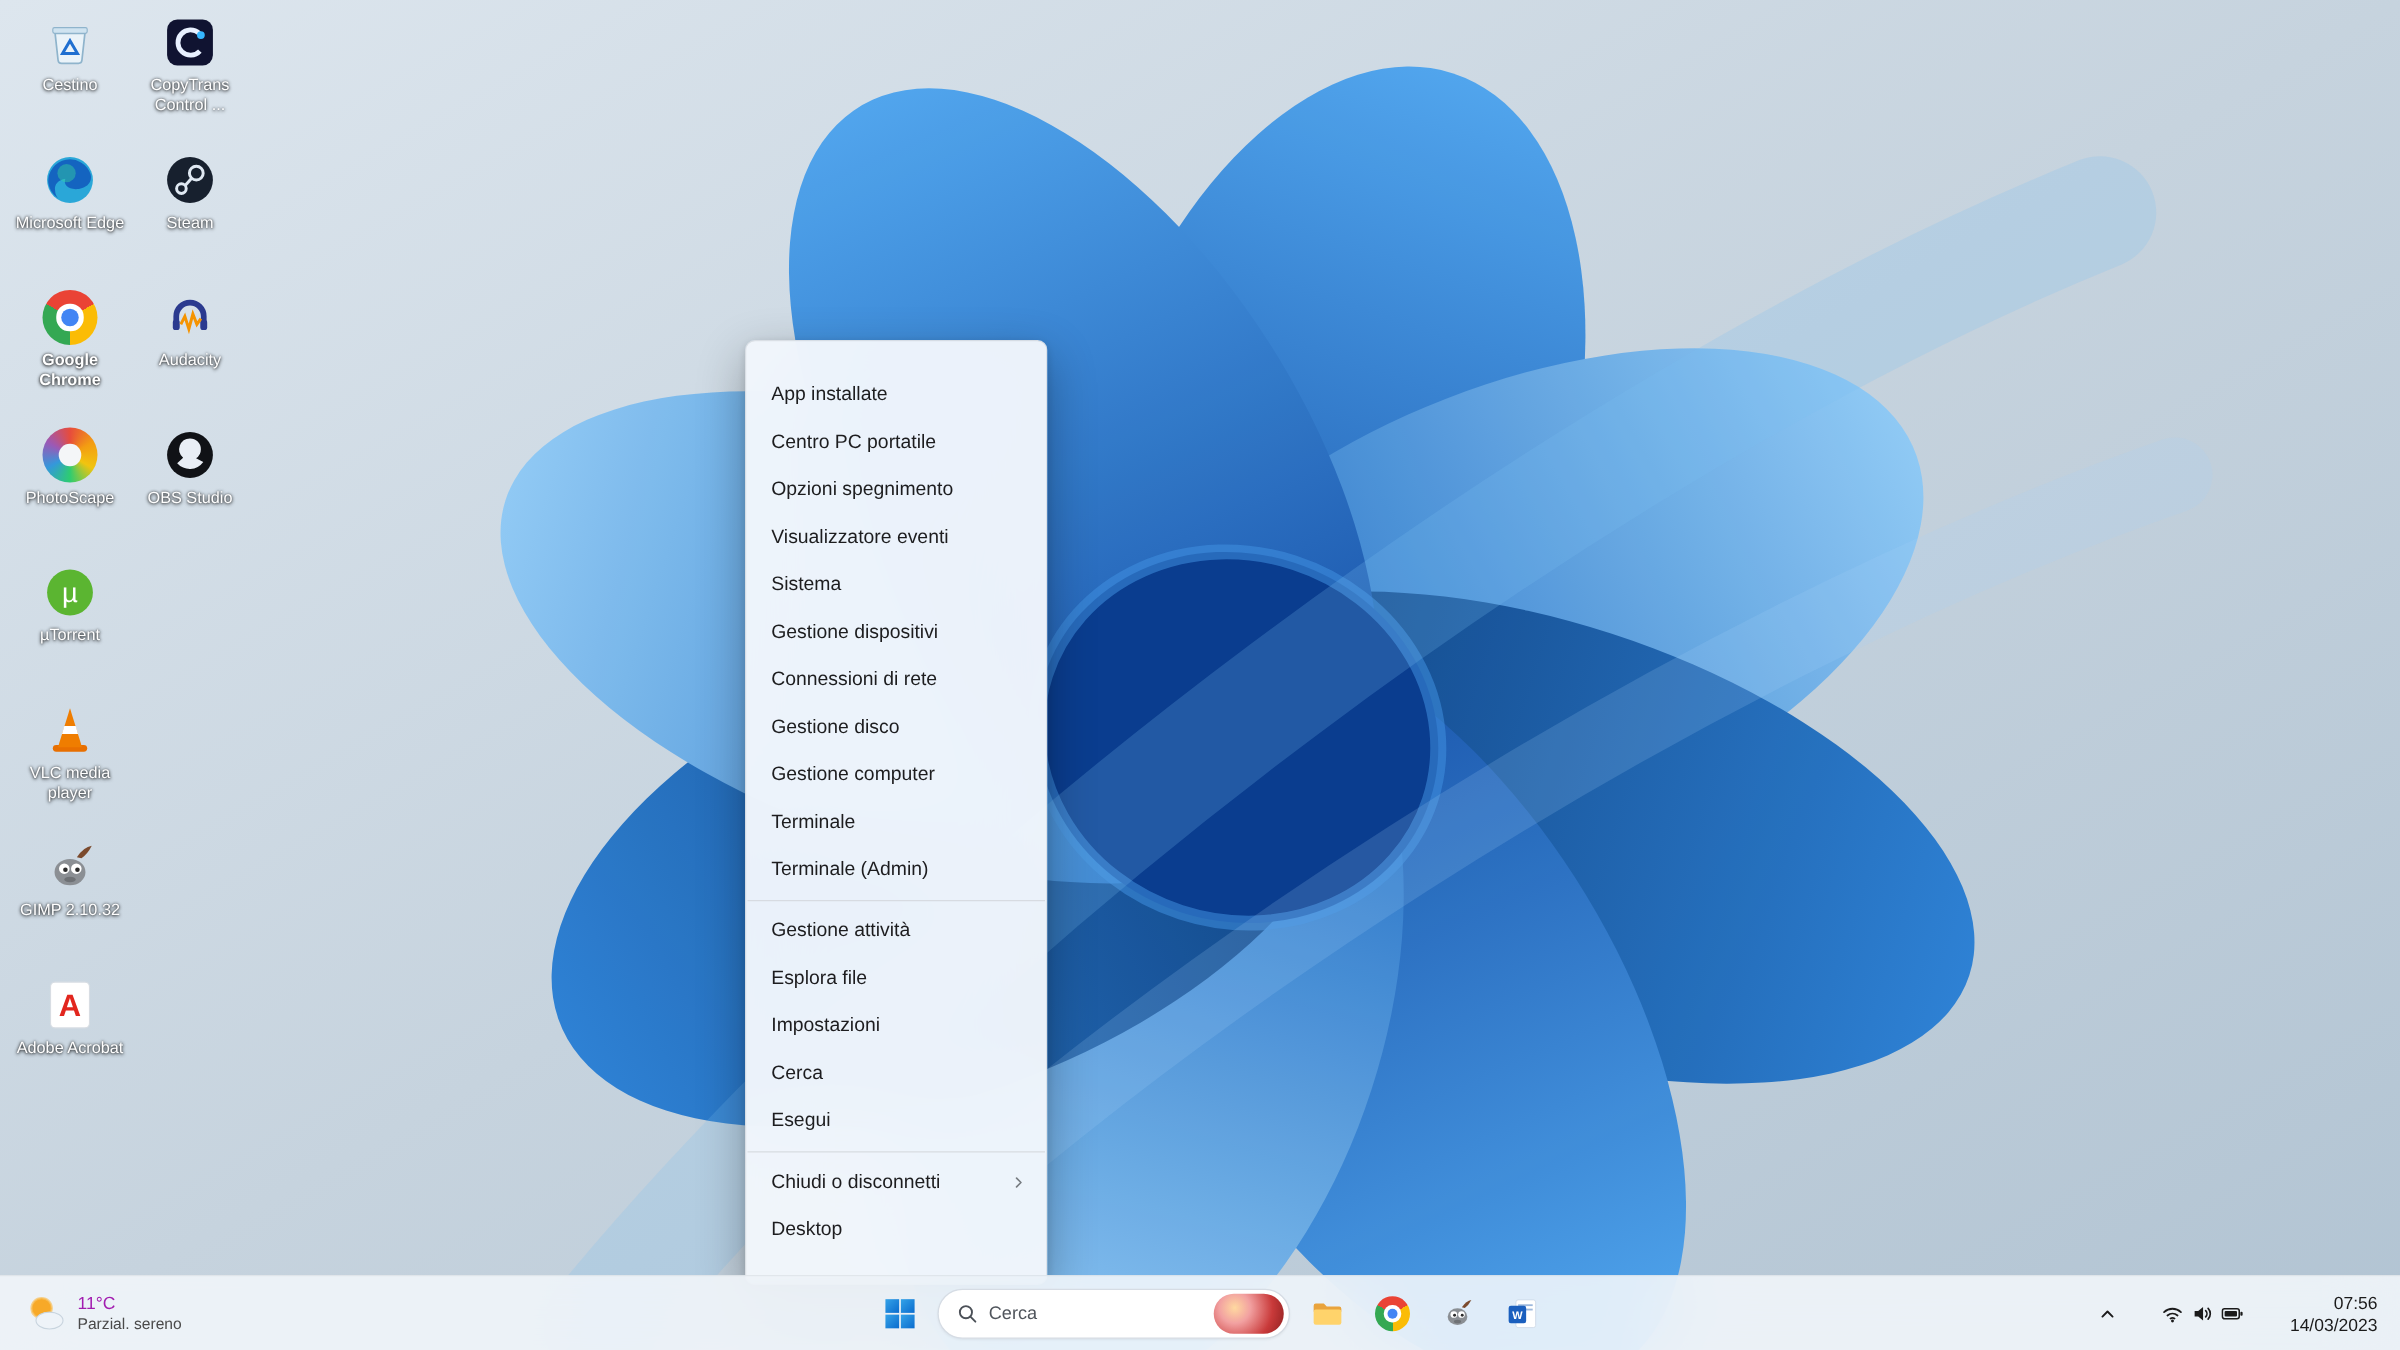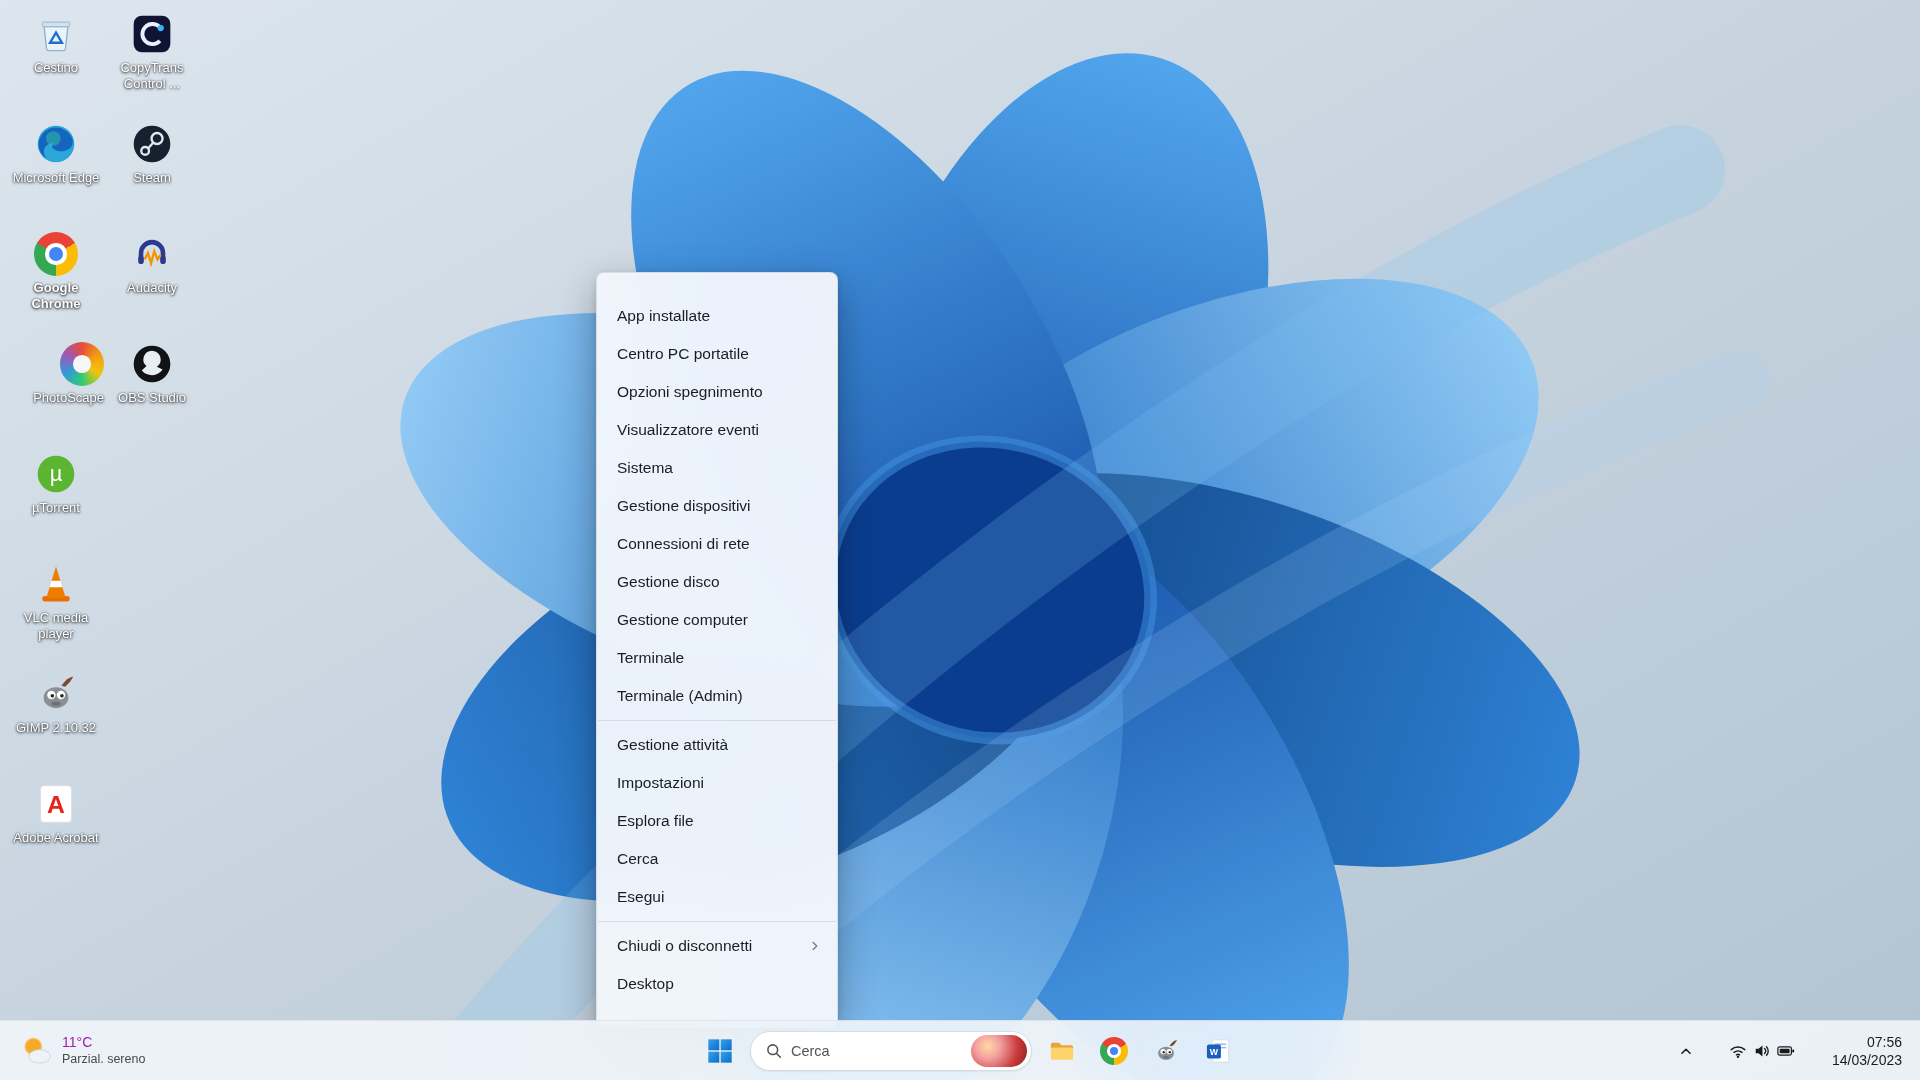--- a/index.html
+++ b/index.html
@@ -153,21 +153,21 @@
       </div>
       <div class="desk-item" style="grid-area: 3 / 2;">
         <span class="di" style="display: block;"><svg viewBox="0 0 48 48" width="100%" height="100%" xmlns="http://www.w3.org/2000/svg">
             <path d="M12 32 v-9 a12 12 0 0 1 24 0 v9" stroke="#2b3a8f" stroke-width="5" fill="none" stroke-linecap="round"></path>
      <rect x="9" y="26" width="6" height="9" rx="2.5" fill="#2b3a8f"></rect>
      <rect x="33" y="26" width="6" height="9" rx="2.5" fill="#2b3a8f"></rect>
      <path d="M16 30 l3.5-7 3.5 11 3.5-13 3.5 9 3.5-5" stroke="#f59300" stroke-width="2.6" fill="none"></path>
           </svg></span>
         <div class="desk-label">Audacity</div>
       </div>
-      <div class="desk-item" style="grid-area: 4 / 1; align-items: flex-end;">
+      <div class="desk-item" style="grid-area: 4 / 1;">
         <span class="di" style="display: block;">
           <div class="ps-ball"></div>
         </span>
         <div class="desk-label">PhotoScape</div>
       </div>
       <div class="desk-item" style="grid-area: 4 / 2; align-items: center;">
         <span class="di" style="display: block;"><svg viewBox="0 0 48 48" width="100%" height="100%" xmlns="http://www.w3.org/2000/svg">
             <circle cx="24" cy="24" r="20" fill="#101216"></circle>
      <path d="M24 9.5 a9.5 9.5 0 0 1 9.5 9.5 9.5 9.5 0 0 1 -4.2 7.9 l6.3 3.2 a14.5 14.5 0 0 1 -22.8 1 l5.2 -4.8 a9.5 9.5 0 0 1 6 -16.8 z" fill="#e9eef5"></path>
           </svg></span>
@@ -241,24 +241,24 @@
         <span class="menu-label">Terminale</span>
       </div>
       <div class="menu-item">
         <span class="menu-label">Terminale (Admin)</span>
       </div>
       <div class="menu-sep"></div>
       <div class="menu-item">
         <span class="menu-label">Gestione attività</span>
       </div>
       <div class="menu-item">
+        <span class="menu-label">Esplora file</span>
+      </div>
+      <div class="menu-item">
         <span class="menu-label">Impostazioni</span>
-      </div>
-      <div class="menu-item">
-        <span class="menu-label">Esplora file</span>
       </div>
       <div class="menu-item">
         <span class="menu-label">Cerca</span>
       </div>
       <div class="menu-item">
         <span class="menu-label">Esegui</span>
       </div>
       <div class="menu-sep"></div>
       <div class="menu-item">
         <span class="menu-label">Chiudi o disconnetti</span>

